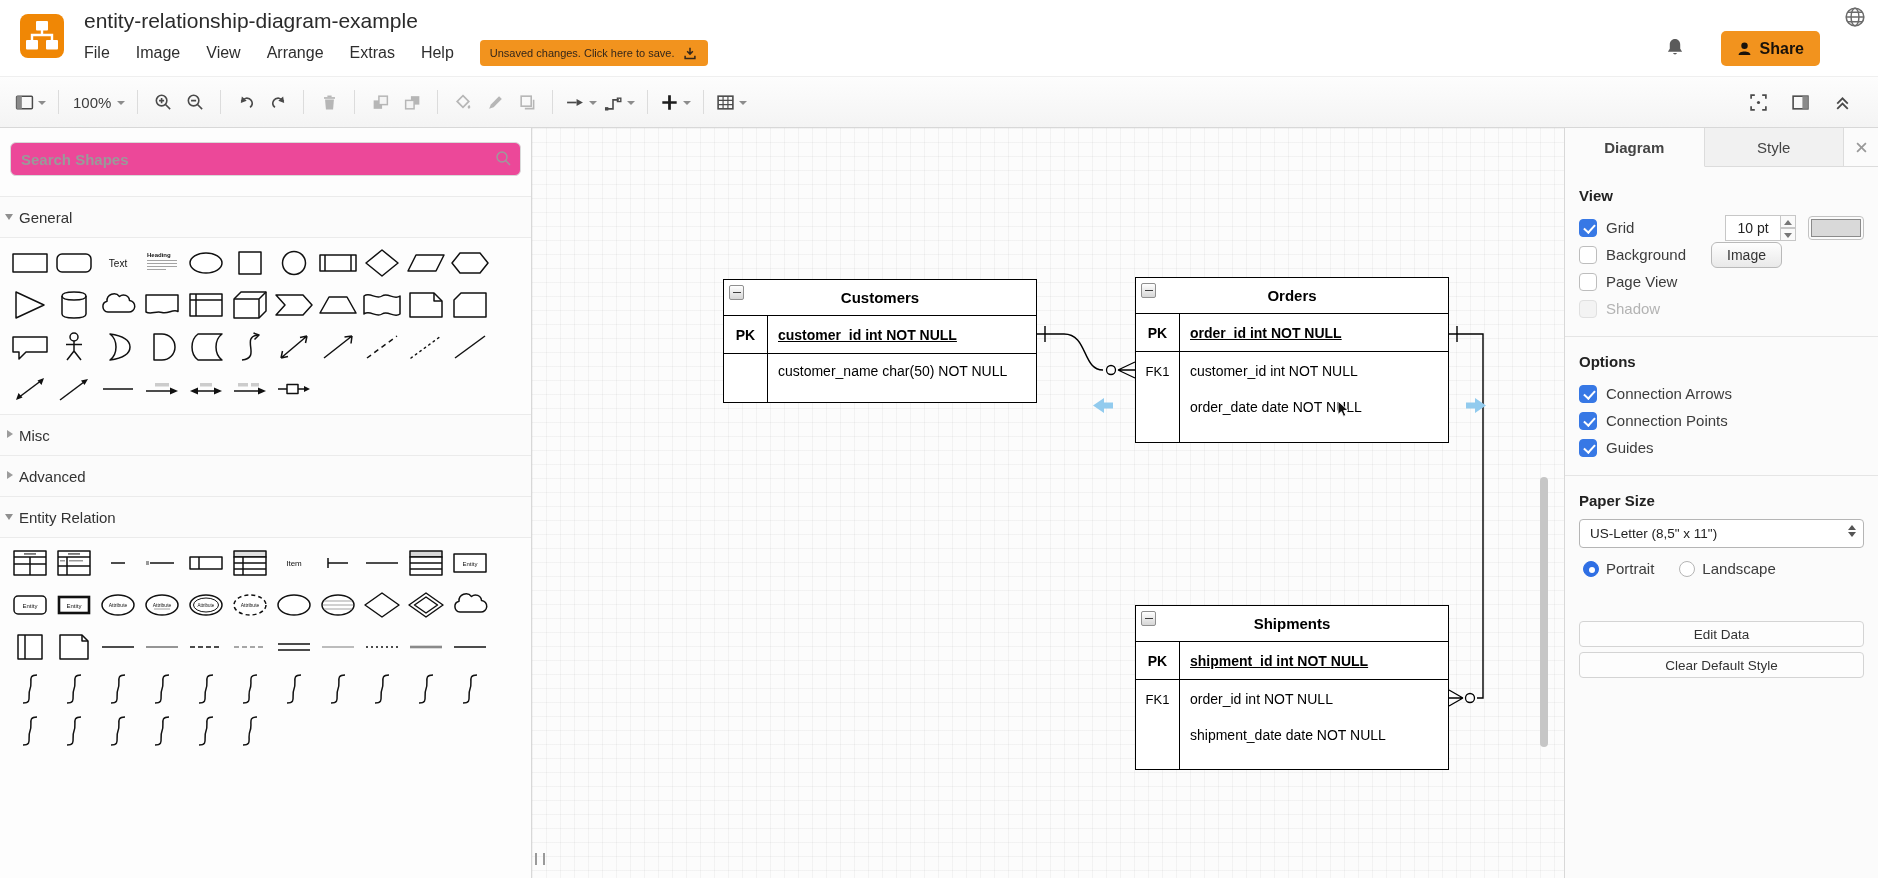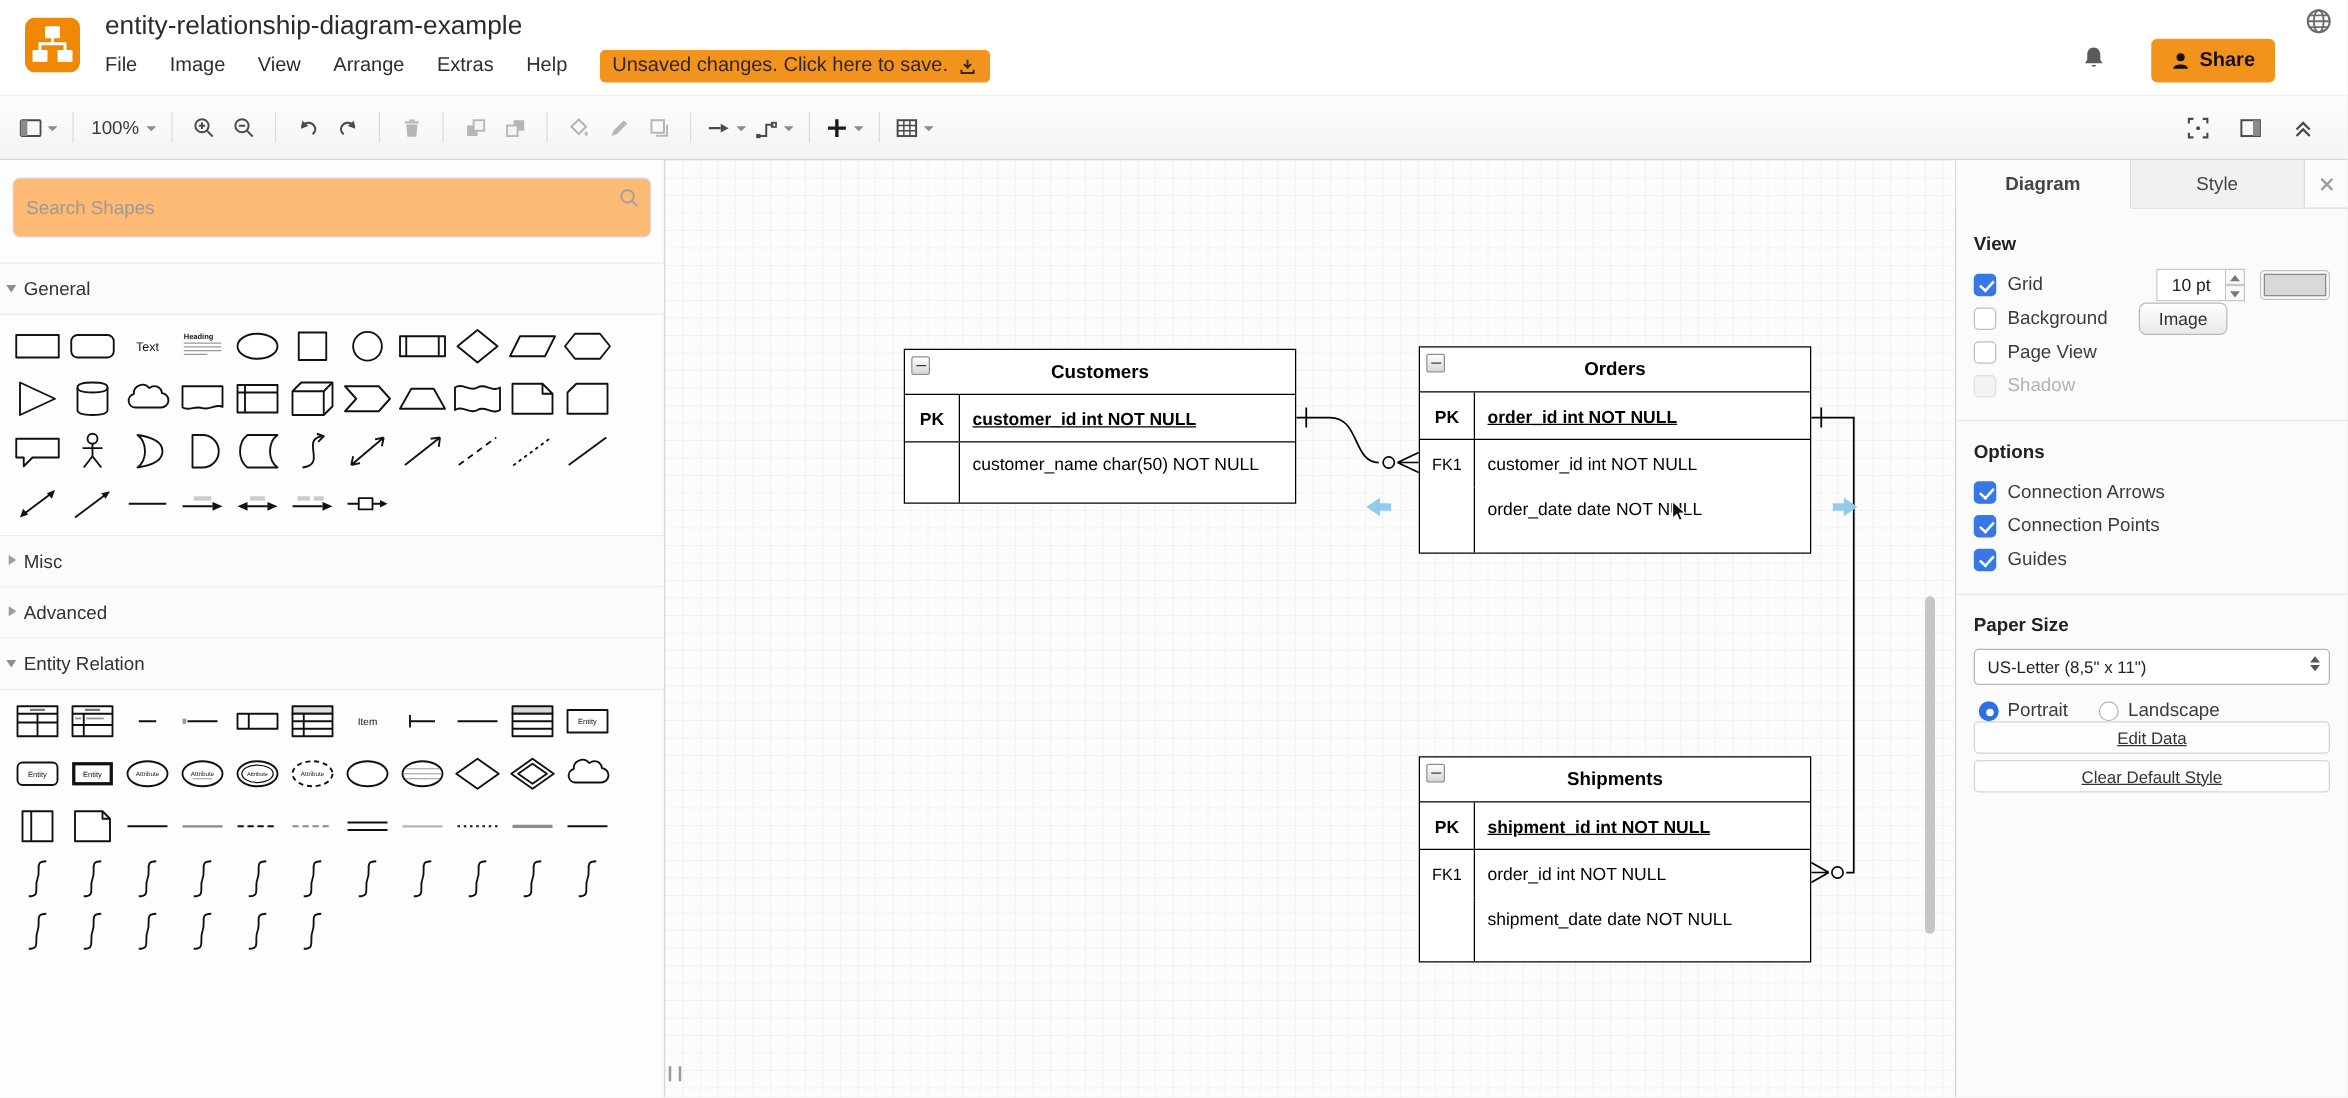--- a/index.html
+++ b/index.html
@@ -5,37 +5,37 @@
   html,body{margin:0;padding:0;background:#e9e9e9;font-family:"Liberation Sans",sans-serif;}
   #app{width:1878px;height:878px;background:#fff;position:relative;overflow:hidden;font-family:"Liberation Sans",sans-serif;color:#333;}
   
   .topbar{height:76px;background:#fff;position:relative;display:flex;align-items:flex-start;}
   .logo{width:44px;height:44px;margin:14px 0 0 20px;flex-shrink:0;}
   .title-area{margin-left:20px;padding-top:8px;}
   .doc-title{font-size:21px;color:#2b2b2b;line-height:26px;}
   .menu-row{display:flex;align-items:center;margin-top:6px;}
   .menubar{display:flex;gap:26px;}
   .menu-item{font-size:16px;color:#2e2e2e;cursor:default;}
-  .unsaved{margin-left:26px;background:#F2931E;border-radius:4px;height:26px;display:flex;align-items:center;padding:0 10px;font-size:16px;color:#33261a;gap:8px;cursor:pointer;}
+  .unsaved{margin-left:26px;background:#F2931E;border-radius:4px;height:26px;display:flex;align-items:center;padding:0 10px;font-size:11px;color:#33261a;gap:8px;cursor:pointer;}
   .top-right{position:absolute;right:58px;top:31px;display:flex;align-items:center;gap:36px;}
   .share{background:#F2931E;border:none;border-radius:5px;height:35px;padding:0 16px;display:flex;align-items:center;gap:8px;font-size:16px;font-weight:bold;color:#18120b;cursor:pointer;font-family:"Liberation Sans",sans-serif;}
   .globe{position:absolute;right:12px;top:6px;}
   
   .toolbar{height:52px;border-top:1px solid #efefef;border-bottom:1px solid #d8d8d8;background:linear-gradient(#fdfdfd,#f4f4f4);display:flex;align-items:center;padding:0 12px;box-sizing:border-box;}
   .tbtn{height:32px;min-width:26px;display:flex;align-items:center;justify-content:center;gap:4px;padding:0 3px;border-radius:3px;cursor:pointer;}
   .sep{width:1px;height:24px;background:#dcdcdc;margin:0 9px;}
   .caret{width:0;height:0;border-left:4px solid transparent;border-right:4px solid transparent;border-top:4.5px solid #8c8c8c;margin-top:2px;}
   .zoomtxt{font-size:15px;color:#3c3c3c;padding:0 2px;}
   .tb-right{margin-left:auto;display:flex;align-items:center;gap:10px;padding-right:8px;}
   
   .main{height:750px;display:flex;}
   
   .sidebar{width:531px;border-right:1px solid #d8d8d8;background:#fdfdfd;overflow:hidden;flex-shrink:0;}
   .searchwrap{position:relative;margin:14px 10px 20px 10px;}
-  .searchwrap input{width:100%;box-sizing:border-box;height:48px;border:1px solid #d9d9d9;border-radius:6px;background:#fdba74;padding:0 32px 0 10px;font-size:15px;color:#333;outline:none;font-family:"Liberation Sans",sans-serif;}
+  .searchwrap input{width:100%;box-sizing:border-box;height:34px;border:1px solid #d9d9d9;border-radius:6px;background:#ec4899;padding:0 32px 0 10px;font-size:15px;color:#333;outline:none;font-family:"Liberation Sans",sans-serif;font-weight:bold;}
   .searchwrap input::placeholder{color:#9a9a9a;}
   .search-ico{position:absolute;right:9px;top:8px;}
   .section-header{height:40px;display:flex;align-items:center;padding-left:19px;border-top:1px solid #ebebeb;border-bottom:1px solid #ebebeb;font-size:15px;color:#333;position:relative;background:#fbfbfb;cursor:pointer;}
   .section-header + .section-header{border-top:none;}
   .tri{position:absolute;left:5px;top:17px;width:0;height:0;}
   .tri.down{border-left:4.5px solid transparent;border-right:4.5px solid transparent;border-top:6px solid #8f8f8f;}
   .tri.right{border-top:4.5px solid transparent;border-bottom:4.5px solid transparent;border-left:6px solid #9c9c9c;top:15px;left:7px;}
   .shape-grid{display:flex;flex-wrap:wrap;padding:4px 8px;}
   .shape-cell{width:44px;height:42px;display:flex;align-items:center;justify-content:center;cursor:grab;}
   .shape-cell svg{width:40px;height:34px;}
@@ -86,21 +86,21 @@
   .paper-select{height:27px;border:1px solid #b5b5b5;border-radius:4px;background:#fff;display:flex;align-items:center;padding:0 22px 0 10px;font-size:13.5px;color:#222;position:relative;margin:4px 0 12px 0;cursor:pointer;}
   .sel-arrows{position:absolute;right:7px;top:5px;display:flex;flex-direction:column;gap:2px;}
   .sel-arrows i{width:0;height:0;border-left:4px solid transparent;border-right:4px solid transparent;}
   .sel-arrows i.u{border-bottom:5px solid #555;}
   .sel-arrows i.d{border-top:5px solid #555;}
   .radio-row{display:flex;align-items:center;gap:7px;font-size:15px;color:#3c3c3c;margin:2px 0 0 4px;}
   .radio{width:16px;height:16px;border-radius:50%;box-sizing:border-box;border:1px solid #b5b5b5;background:#fff;position:relative;cursor:pointer;flex-shrink:0;}
   .radio.selected{background:#2F6FE4;border-color:#2F6FE4;}
   .radio.selected::after{content:"";position:absolute;left:5px;top:5px;width:6px;height:6px;border-radius:50%;background:#fff;}
   .radio-row .rlabel{margin-right:18px;}
-  .action-btns{display:flex;flex-direction:column;gap:5px;text-decoration:underline;}
+  .action-btns{margin-top:44px;display:flex;flex-direction:column;gap:5px;}
   .action-btns button{height:26px;border:1px solid #d4d4d4;border-radius:4px;background:#fdfdfd;font-size:13.5px;color:#333;cursor:pointer;font-family:"Liberation Sans",sans-serif;}
 </style>
 </head>
 <body>
 
 <div id="app">
 
   <header class="topbar">
     <div class="logo">
       <svg viewBox="0 0 44 44" width="44" height="44">

